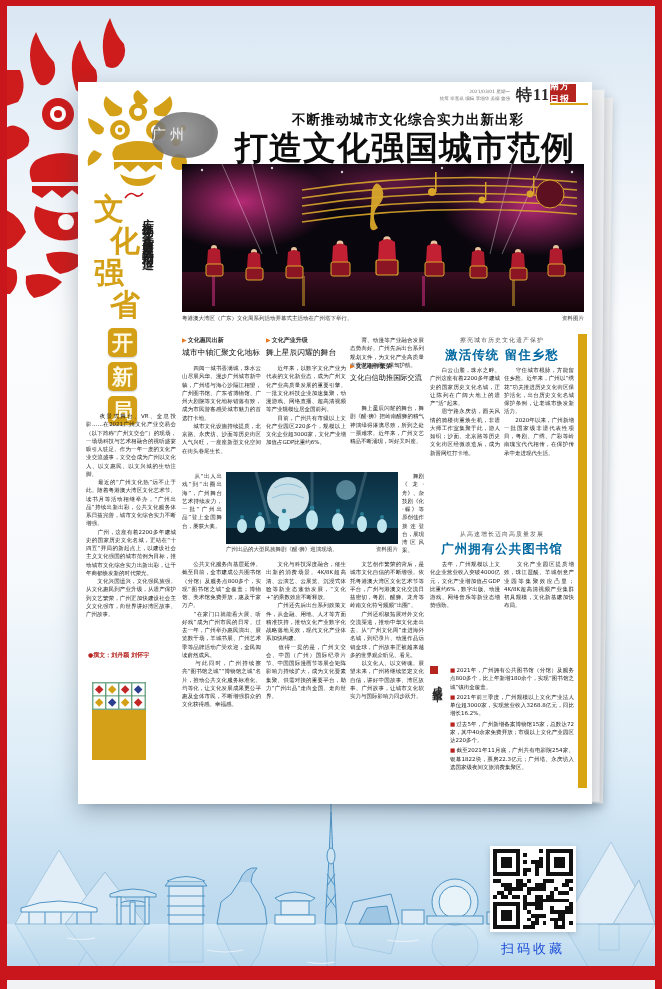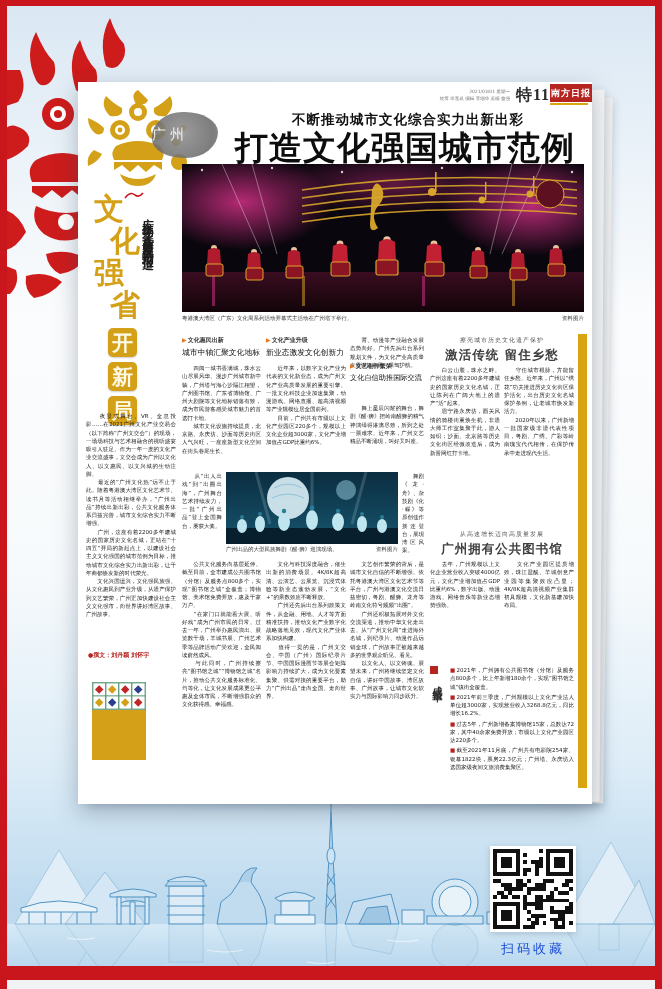--- a/index.html
+++ b/index.html
@@ -32,21 +32,21 @@
            box-shadow:0 1px 2px rgba(0,0,0,.2)}
   .goldbox span{color:#fffbe8;font-family:"Liberation Serif",serif;font-size:21px;font-weight:700}
   .vsub{writing-mode:vertical-rl;font-size:11.5px;font-weight:700;color:#1c1c1c;letter-spacing:3px;line-height:1.3}
   
   .txt{font-size:5.5px;line-height:1.5;color:#222;text-align:justify;overflow:hidden;white-space:pre-wrap}
   .byline{font-size:6px;color:#b5241f;font-weight:700}
   .sec-k{font-size:6px;font-weight:700;color:#333;white-space:nowrap}
   .sec-k .arr{color:#e87722;margin-right:1px;font-size:6px}
   .sec-h{font-size:7.8px;font-weight:400;color:#0d0d0d;margin-top:2px;white-space:nowrap}
   .box-k{font-size:6px;color:#555;text-align:center;letter-spacing:1px}
-  .box-h{font-size:12.5px;font-weight:800;color:#404040;text-align:center;letter-spacing:1px;margin-top:2px}
+  .box-h{font-size:12.5px;font-weight:800;color:#0369a1;text-align:center;letter-spacing:1px;margin-top:2px}
   .caprow{display:flex;justify-content:space-between;font-size:5.5px;color:#333}
   .goldbar{background:#d8a411;z-index:5}
   .scorelabel{writing-mode:vertical-rl;font-size:10px;font-weight:800;color:#2b2b2b;letter-spacing:3px}
   .redsq{width:8px;height:8px;background:#b5241f}
   .item{font-size:5.5px;line-height:1.5;color:#222;text-align:justify;margin-bottom:2px}
   .item .bl{color:#b5241f;margin-right:1px}
   
   .qrwrap{width:86px;height:86px;background:#fff;padding:3px;z-index:20;box-shadow:0 2px 6px rgba(60,80,100,.25)}
   .qrlabel{font-size:13px;color:#1d4ed8;letter-spacing:3px;text-align:center;z-index:20;font-weight:500}
   svg{display:block}
@@ -205,21 +205,21 @@
 
   <div class="abs stamp" style="left:74px;top:30px">
     <span>广州</span>
   </div>
 
   <div class="abs dateline" style="left:290px;top:6px;width:142px">
     <div>2021/03/01 星期一</div>
     <div>统筹 毕嘉琪  编辑 李细华  美编 曾强</div>
   </div>
   <div class="abs pagelabel" style="left:438px;top:3px">特11</div>
-  <div class="abs paperbox" style="left:472px;top:2px;width:42px;height:18px">南方日报</div>
+  <div class="abs paperbox" style="left:472px;top:2px;width:26px;height:18px">南方日报</div>
   <div class="abs paperline" style="left:472px;top:21px;width:38px"></div>
 
   <div class="abs headline" style="left:140px;top:44px;width:374px">打造文化强国城市范例</div>
   <div class="abs kicker" style="left:150px;top:29px;width:360px">不断推动城市文化综合实力出新出彩</div>
 
   <div class="abs" style="left:104px;top:82px;width:402px;height:148px">
     <svg width="402" height="148" viewBox="0 0 402 148">
       <defs>
         <radialGradient id="glow1" cx="0.5" cy="0.5" r="0.5">
           <stop offset="0" stop-color="#e0338f" stop-opacity=".8"></stop>
@@ -383,21 +383,21 @@
 
   <div class="abs" style="left:104px;top:254px;width:79px">
     <div class="sec-k"><span class="arr">▶</span><span>文化惠民出新</span></div>
     <div class="sec-h">城市中轴汇聚文化地标</div>
   </div>
   <div class="abs txt" style="left:104px;top:282px;width:79px;height:106px">　　四阅一城书香满城，珠水云山尽展风华。漫步广州城市新中轴，广州塔与海心沙隔江相望，广州图书馆、广东省博物馆、广州大剧院等文化地标错落有致，成为市民游客感受城市魅力的首选打卡地。
 　　城市文化设施持续提质，北京路、永庆坊、沙面等历史街区人气兴旺，一座座新型文化空间在街头巷尾生长。</div>
 
   <div class="abs" style="left:188px;top:254px;width:80px">
     <div class="sec-k"><span class="arr">▶</span><span>文化产业升级</span></div>
-    <div class="sec-h">新业态激发文化创新力</div>
+    <div class="sec-h">舞上星辰闪耀的舞台</div>
   </div>
   <div class="abs txt" style="left:188px;top:282px;width:80px;height:106px">　　近年来，以数字文化产业为代表的文化新业态，成为广州文化产业高质量发展的重要引擎。一批文化科技企业加速集聚，动漫游戏、网络直播、超高清视频等产业规模位居全国前列。
 　　目前，广州共有市级以上文化产业园区220多个，规模以上文化企业超3000家，文化产业增加值占GDP比重约6%。</div>
 
   <div class="abs txt" style="left:272px;top:254px;width:74px;height:40px">　　育、动漫等产业融合发展态势向好。广州先后出台系列规划文件，为文化产业高质量发展谋篇布局、保驾护航。</div>
   <div class="abs" style="left:272px;top:280px;width:74px">
     <div class="sec-k"><span class="arr">▶</span><span>文艺创作繁荣</span></div>
     <div class="sec-h" style="font-size:7.2px">文化自信助推国际交流</div>
   </div>
   <div class="abs txt" style="left:272px;top:322px;width:74px;height:66px">　　舞上星辰闪耀的舞台，舞剧《醒·狮》把岭南醒狮的精气神演绎得淋漓尽致，所到之处一票难求。近年来，广州文艺精品不断涌现，叫好又叫座。</div>

